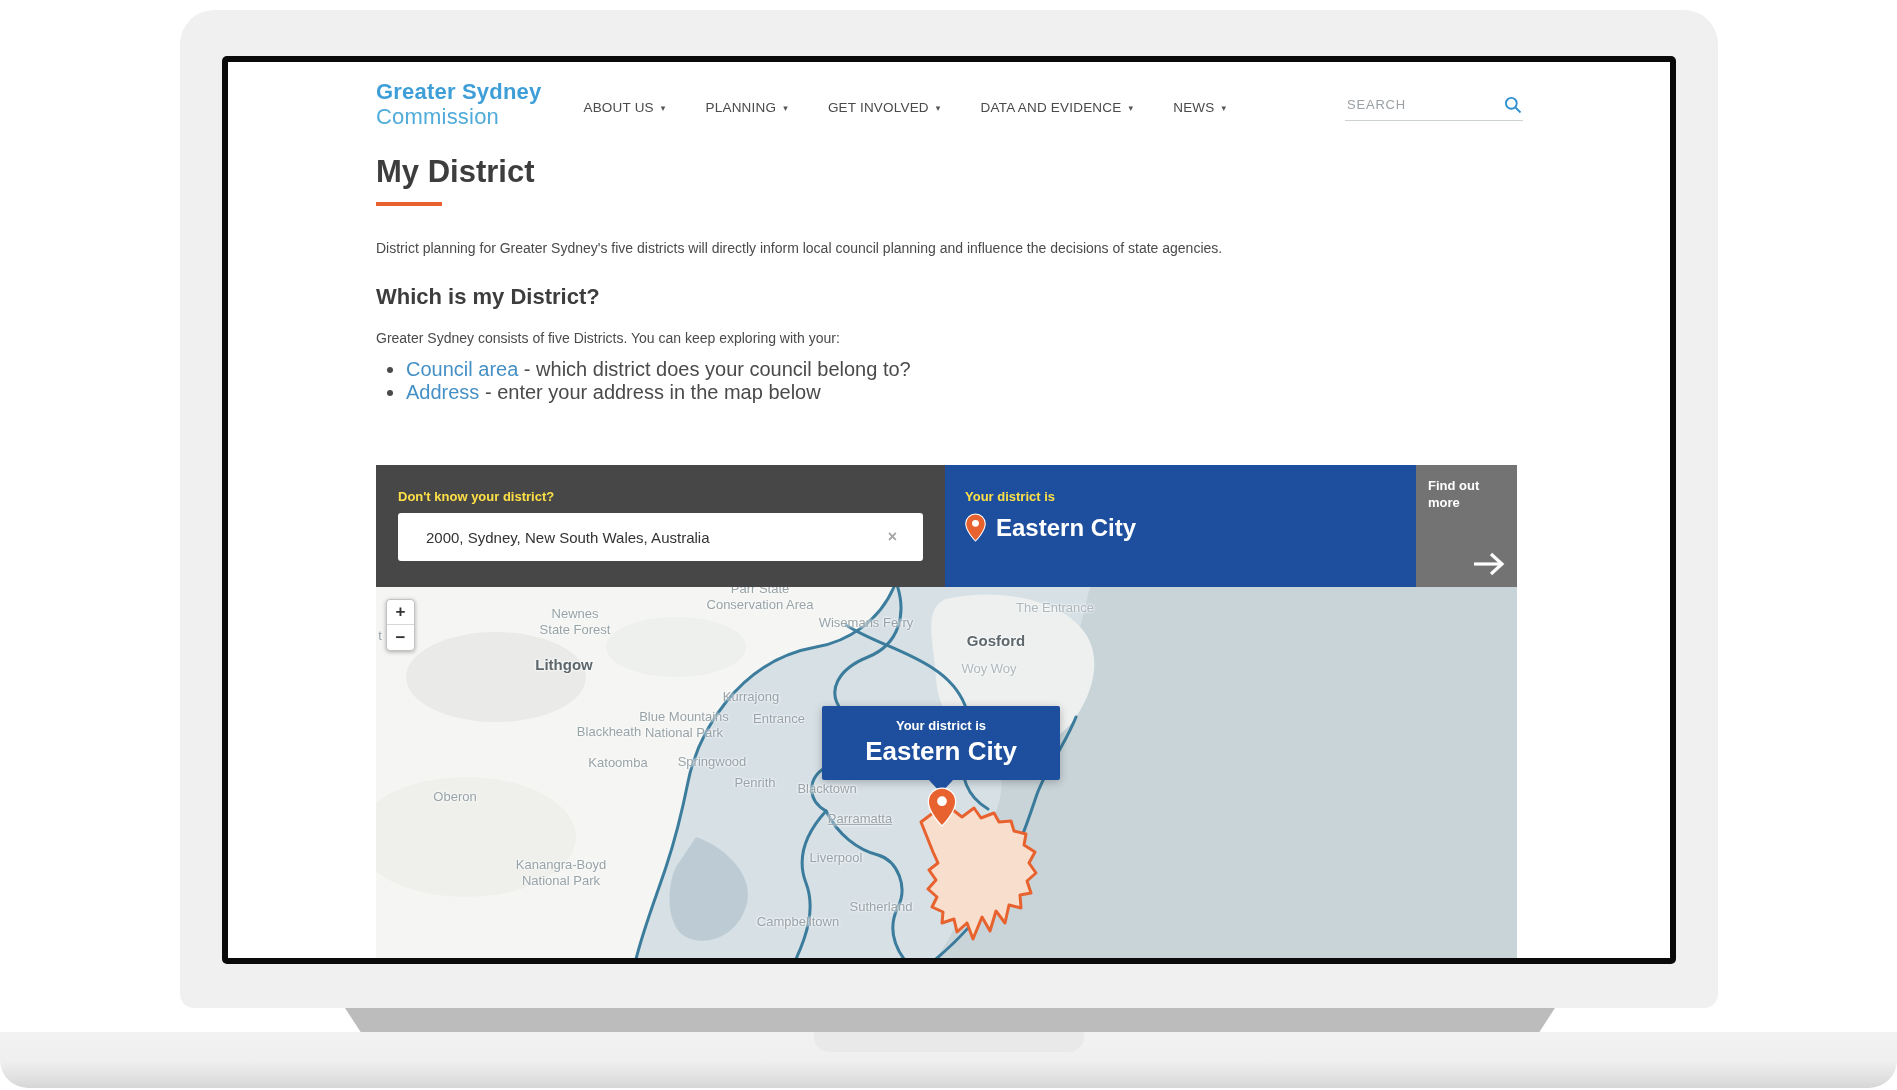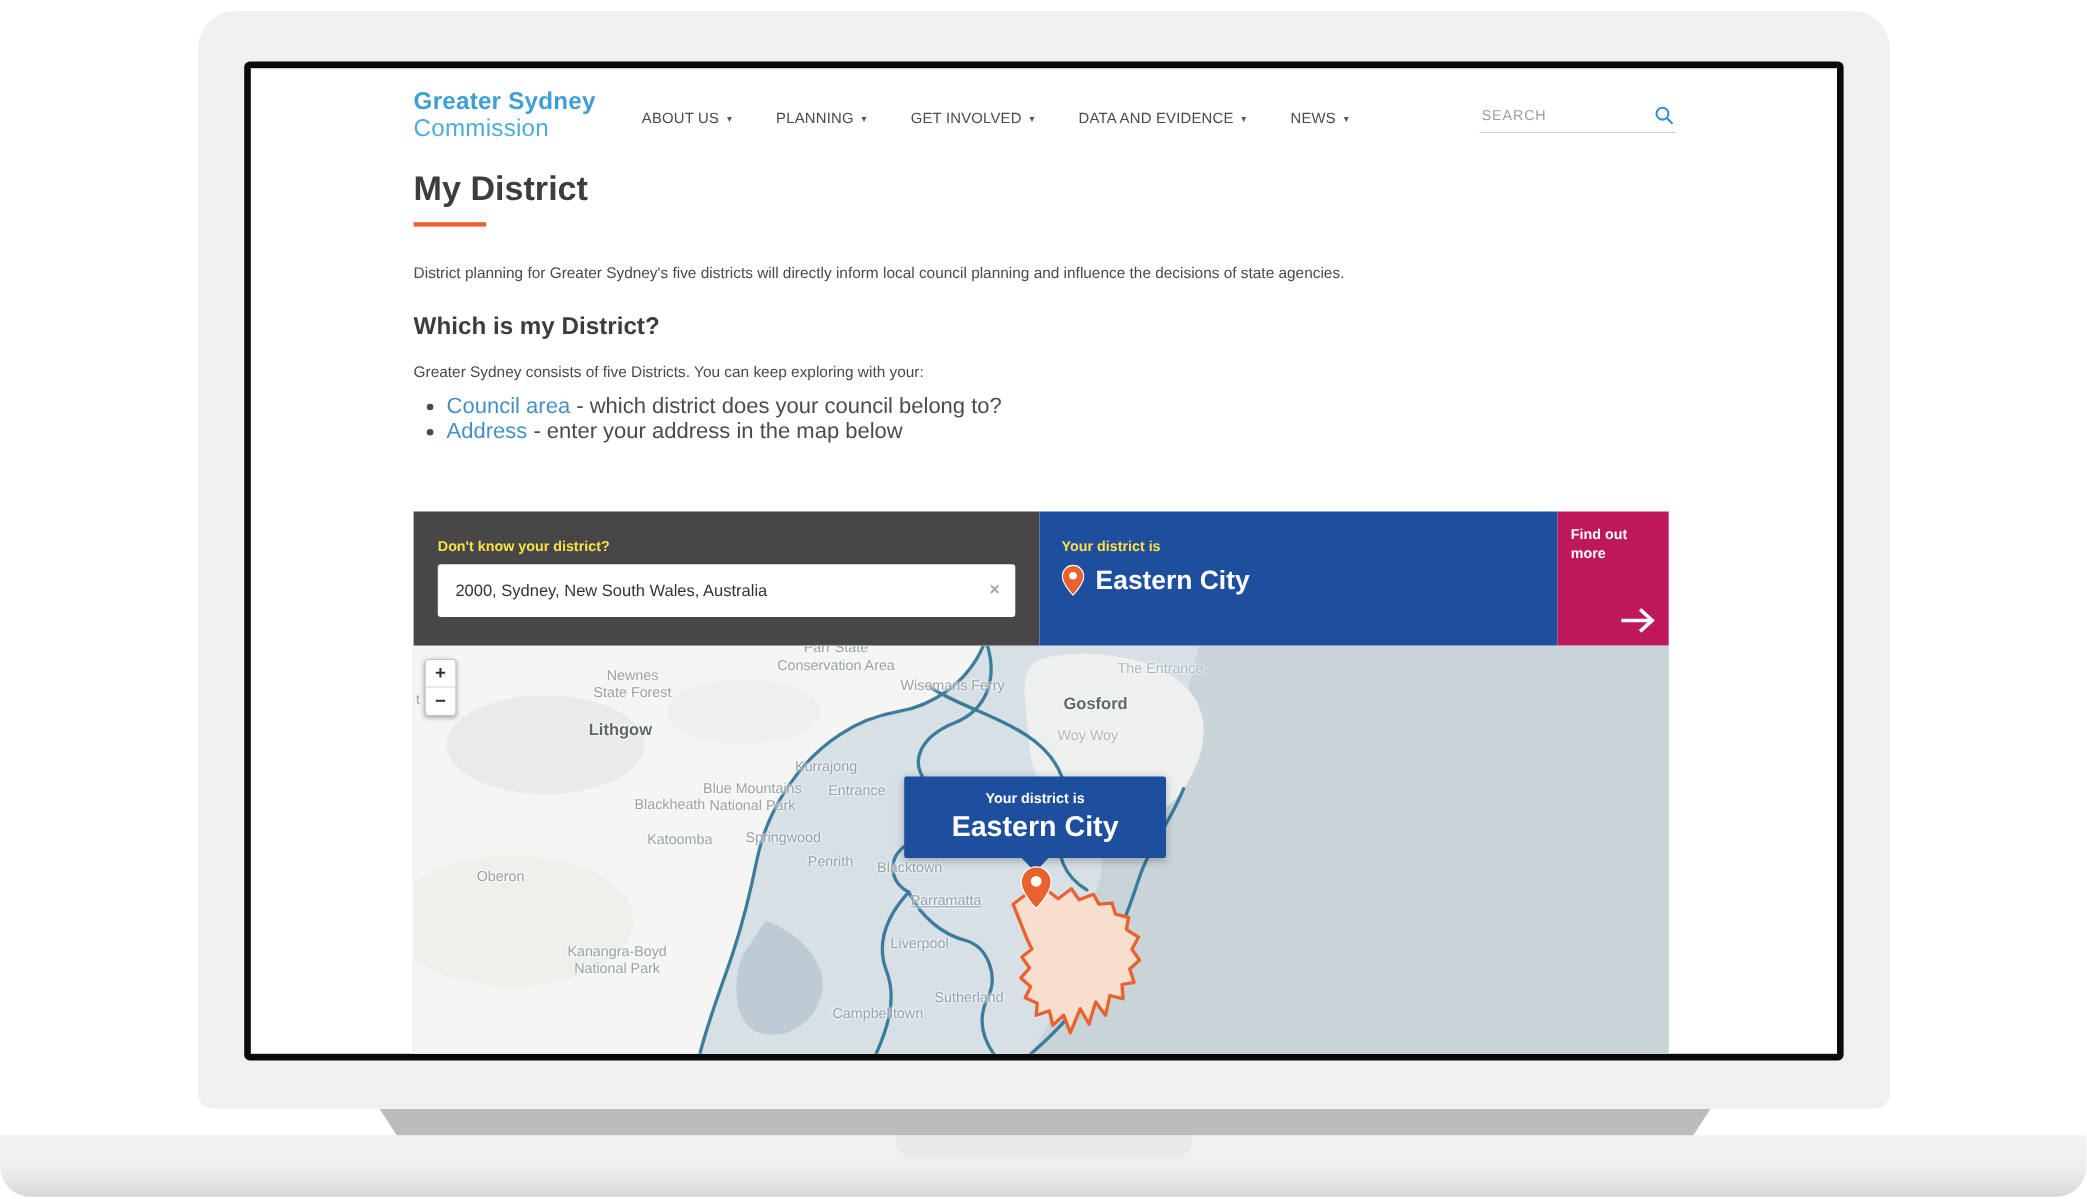--- a/index.html
+++ b/index.html
@@ -43,27 +43,27 @@
   .p2{position:absolute;left:148px;top:268px;font-size:14px;color:#4a4a4a;}
   .bullets{position:absolute;left:148px;top:296px;margin:0;padding-left:30px;font-size:20px;
     color:#4a4a4a;line-height:23px;}
   .bullets a{color:#4590c5;text-decoration:none;cursor:pointer;}
 
   
   .finder{position:absolute;left:148px;top:403px;width:1141px;height:122px;display:flex;}
   .finder-dark{width:569px;background:#474747;padding:24px 22px 0 22px;}
   .finder-label{font-size:13px;font-weight:bold;color:#fde047;}
   .addr-wrap{margin-top:9px;height:48px;background:#fff;border-radius:3px;display:flex;
-    align-items:center;padding:0 14px;}
+    align-items:center;padding:0 26px;}
   .addr-wrap input{border:0;outline:0;flex:1;font-size:15px;color:#333;}
   .addr-clear{color:#a5a5a5;font-size:16px;font-weight:bold;cursor:pointer;padding-left:10px;}
   .finder-blue{width:471px;background:#1e4f9e;padding:24px 20px 0 20px;}
   .district-row{display:flex;align-items:center;gap:10px;margin-top:9px;}
   .district-name{font-size:24px;font-weight:bold;color:#fff;}
-  .finder-orange{width:101px;background:#be185d;position:relative;padding:13px 10px 0 12px;cursor:pointer;}
+  .finder-orange{width:101px;background:#737373;position:relative;padding:13px 10px 0 12px;cursor:pointer;}
   .cta-text{font-size:13px;font-weight:bold;color:#fff;line-height:1.3;}
   .cta-arrow{position:absolute;right:10px;bottom:10px;}
 
   
   .map{position:absolute;left:148px;top:525px;width:1141px;height:372px;background:#c9d4d9;
     overflow:hidden;cursor:grab;}
   .map svg.terrain{position:absolute;left:0;top:0;}
   .map-label{position:absolute;transform:translate(-50%,-50%);white-space:pre-line;text-align:center;
     font-size:13px;color:#98a3a8;line-height:1.25;
     text-shadow:0 0 3px #fff,0 0 3px #fff;pointer-events:none;}

